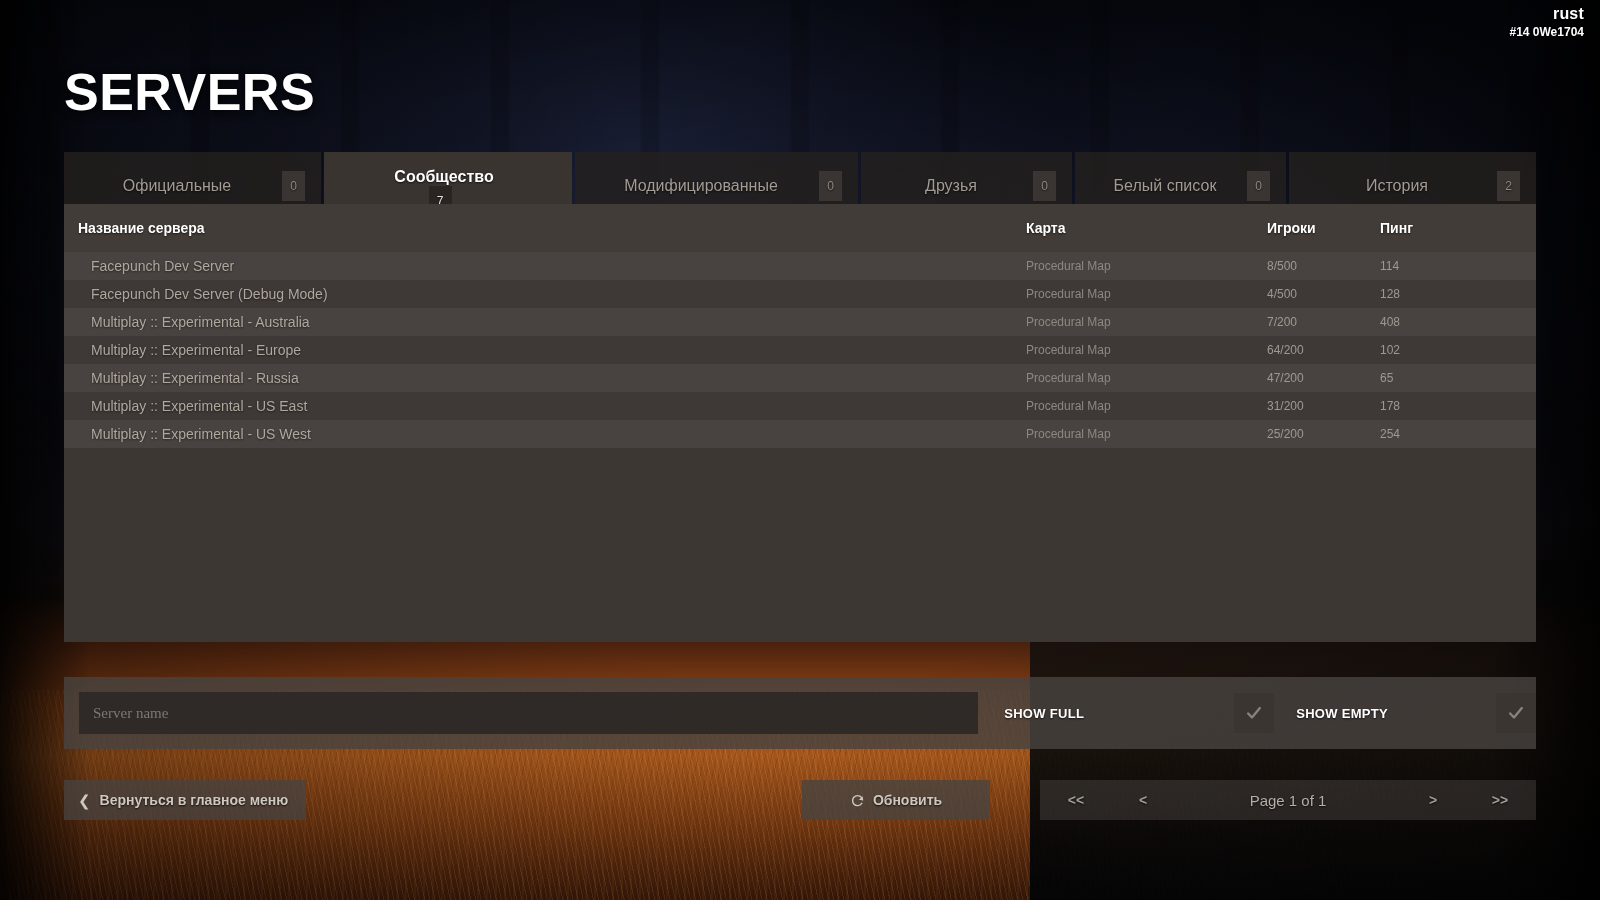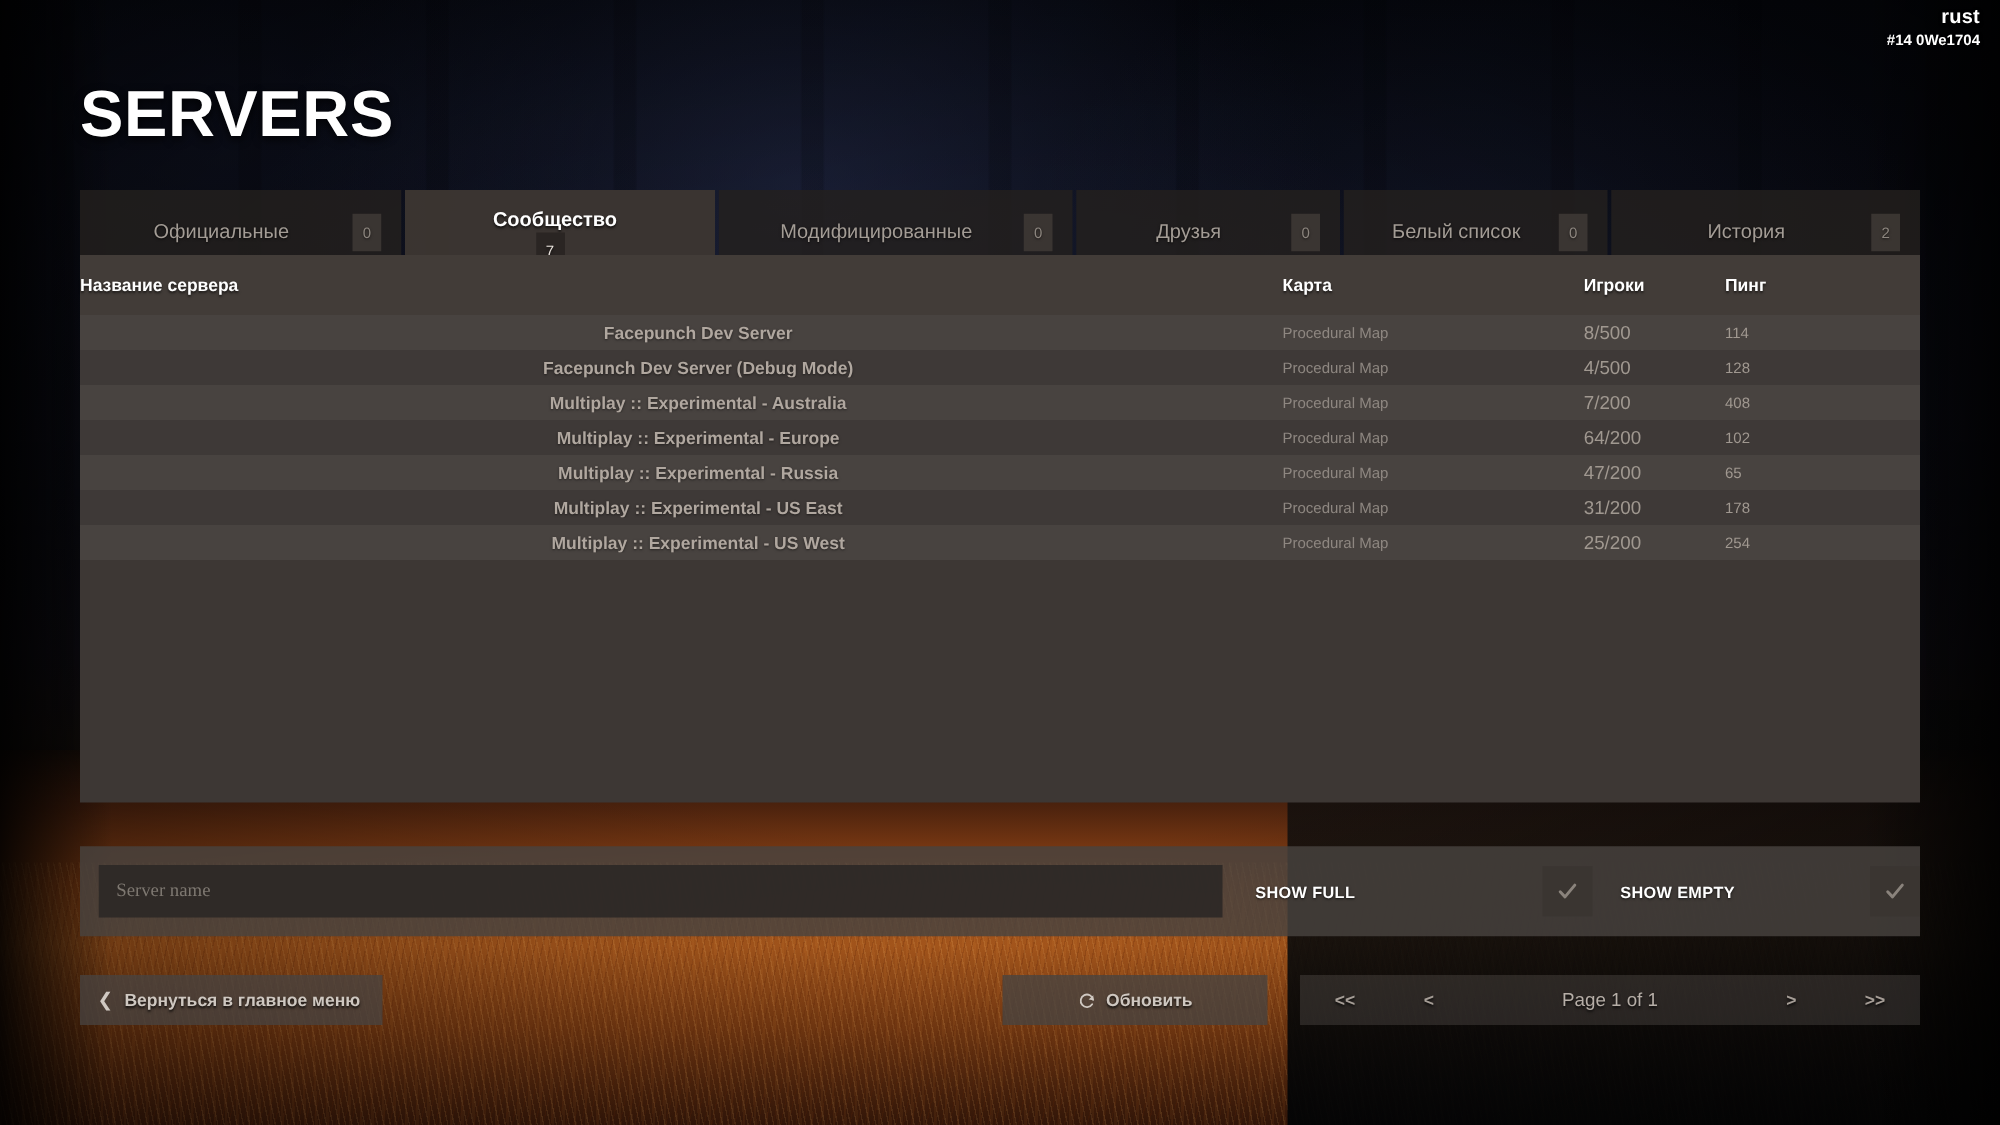--- a/index.html
+++ b/index.html
@@ -152,42 +152,42 @@
     width: 1472px; height: 438px;
     background: #3d3734;
   }
   #list-head {
     height: 48px;
     background: #423c38;
     display: flex; align-items: center;
     color: #fff; font-size: 14px; font-weight: bold;
     text-shadow: 0 1px 2px rgba(0,0,0,.6);
   }
-  .col-name   { flex: 0 0 962px; }
+  .col-name   { flex: 0 0 962px; padding-left: 14px; }
   .col-map    { flex: 0 0 241px; }
   .col-players{ flex: 0 0 113px; }
   .col-ping   { flex: 1 1 auto; }
 
   #list-body { position: relative; }
   .srv-row {
     height: 28px;
     display: flex; align-items: center;
     cursor: pointer;
     font-size: 13px;
   }
   .srv-row:nth-child(odd)  { background: #484340; }
   .srv-row:nth-child(even) { background: #3e3937; }
   .srv-row .srv-name {
     flex: 0 0 962px; padding-left: 27px;
-    font-size: 14px; font-weight: bold; color: #b0a79f;
+    font-size: 14px; font-weight: normal; color: #b0a79f;
     text-shadow: 0 1px 2px rgba(0,0,0,.5);
-    white-space: nowrap; overflow: hidden; text-overflow: ellipsis; text-align: center;
+    white-space: nowrap; overflow: hidden; text-overflow: ellipsis;
   }
   .srv-row .srv-map     { flex: 0 0 241px; color: #8e8781; font-size: 12px; }
-  .srv-row .srv-players { flex: 0 0 113px; color: #a09890; font-size: 15px; }
+  .srv-row .srv-players { flex: 0 0 113px; color: #a09890; font-size: 12px; }
   .srv-row .srv-ping    { flex: 1 1 auto;  color: #a09890; font-size: 12px; }
 
   
   #filter-bar {
     position: absolute; left: 64px; top: 677px;
     width: 1472px; height: 72px;
     background: rgba(72,67,64,0.82);
     display: flex; align-items: center;
   }
   #search-wrap {
@@ -243,21 +243,21 @@
     color: #cfc8c1; font-size: 15px; margin-right: 9px; line-height: 1;
   }
   #back-btn .back-label {
     color: #cfc8c1; font-size: 14px; font-weight: bold;
     text-shadow: 0 1px 2px rgba(0,0,0,.8);
     white-space: nowrap;
   }
 
   #refresh-btn {
     position: absolute; left: 802px; top: 780px;
-    width: 212px; height: 40px;
+    width: 188px; height: 40px;
     background: rgba(72,67,64,0.80);
     display: flex; align-items: center; justify-content: center;
     cursor: pointer;
   }
   #refresh-btn .refresh-icon {
     width: 15px; height: 15px; margin-right: 8px; display: block;
   }
   #refresh-btn .refresh-label {
     color: #cfc8c1; font-size: 14px; font-weight: bold;
     text-shadow: 0 1px 2px rgba(0,0,0,.8);

